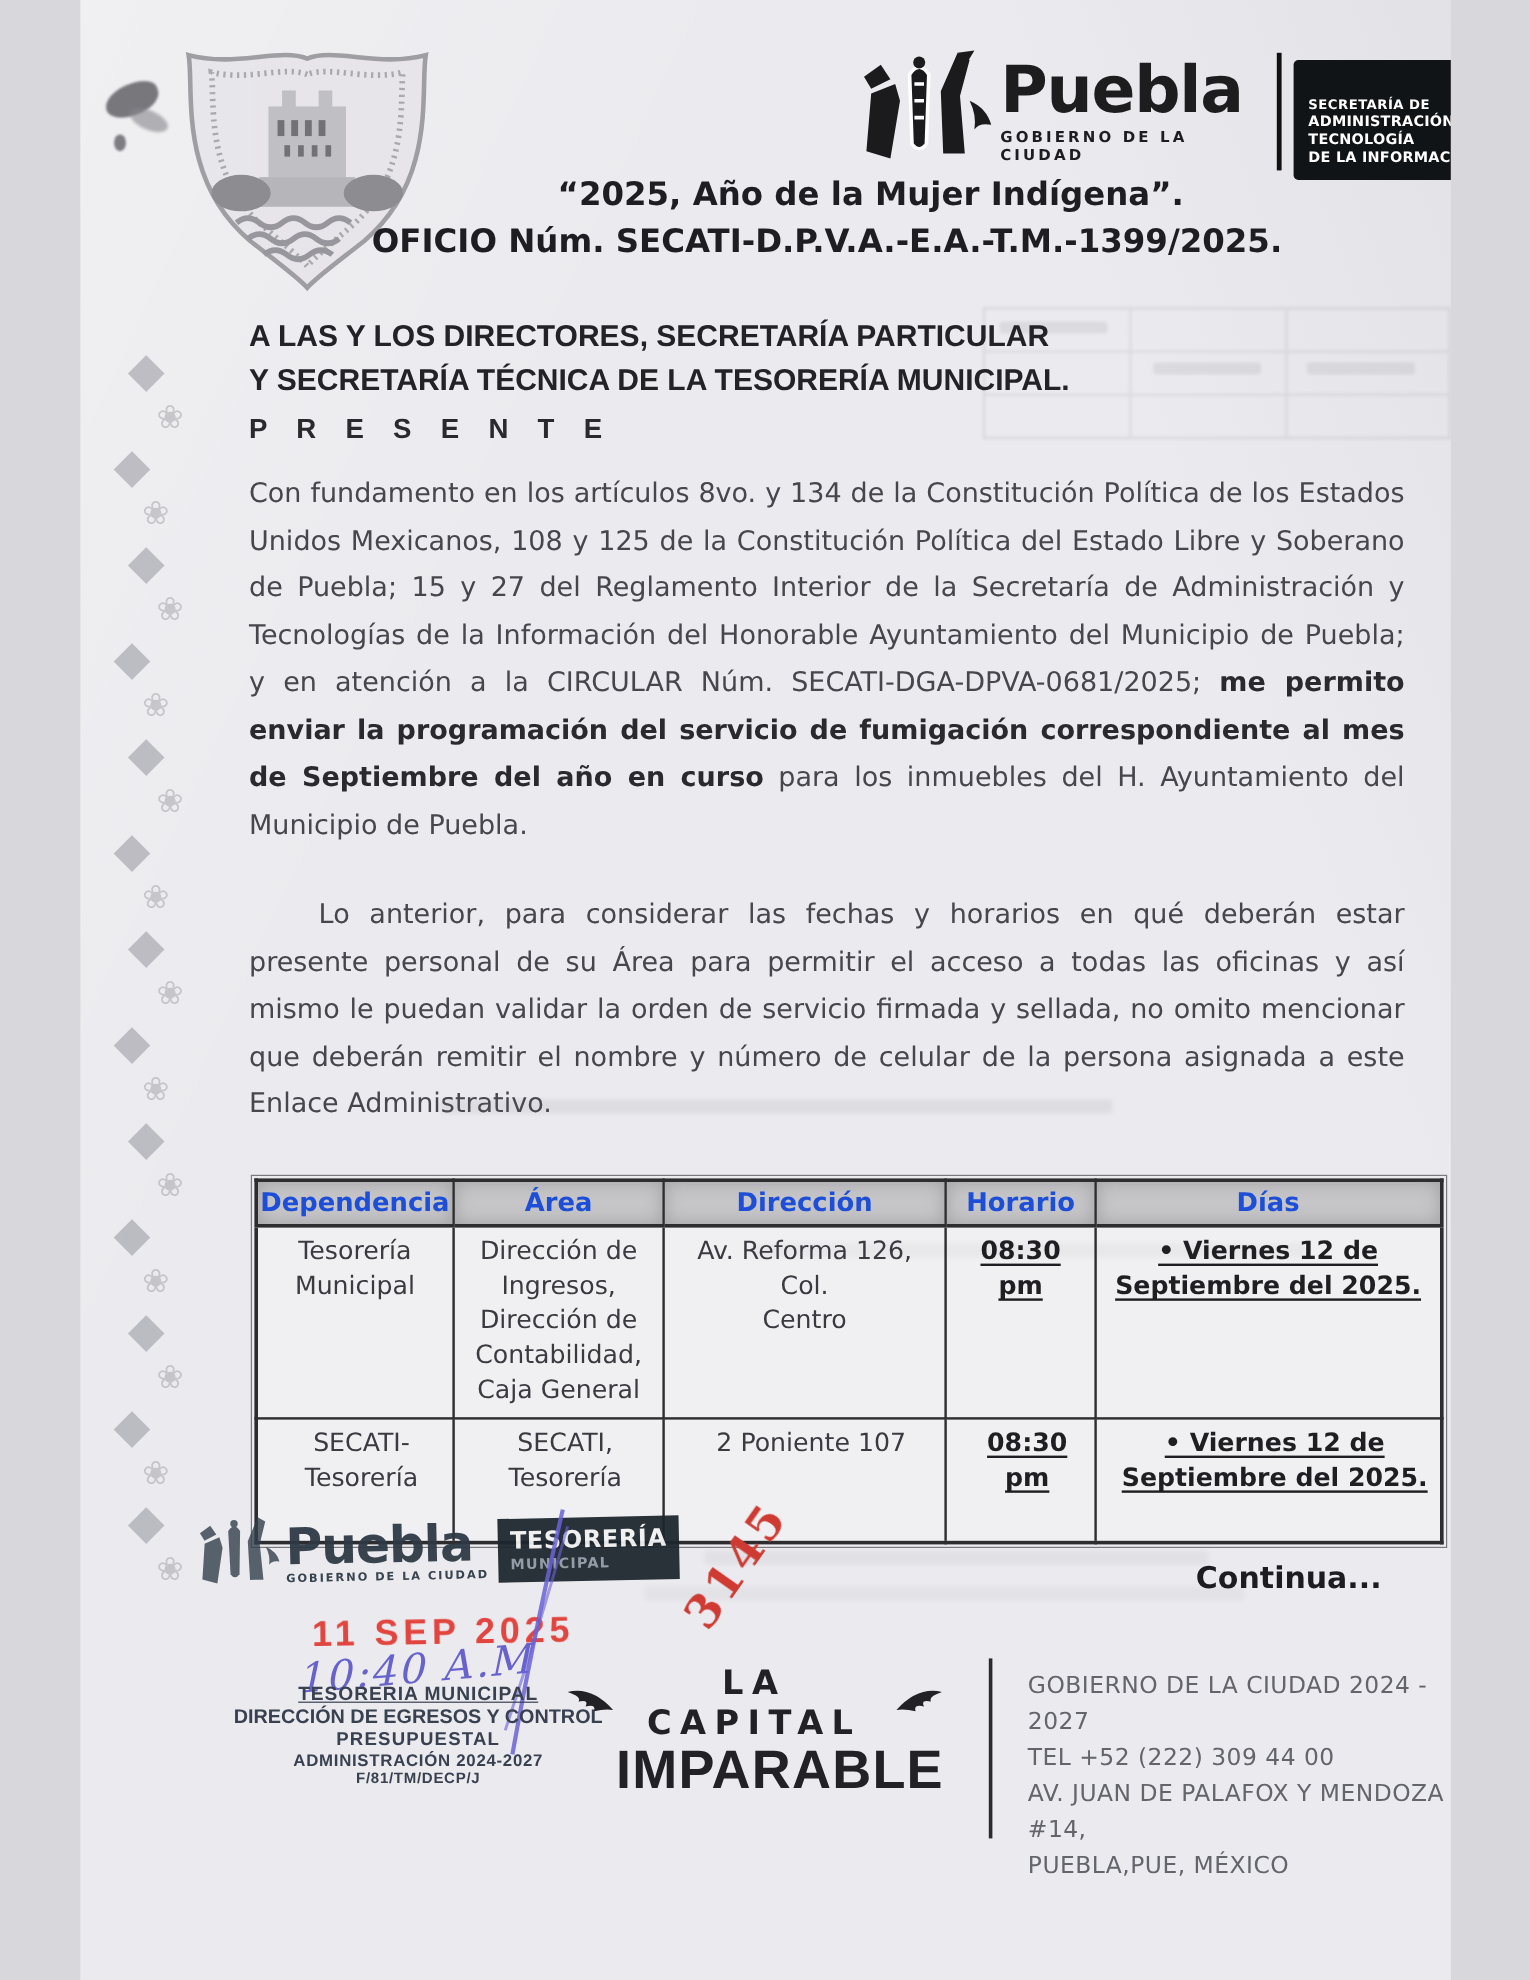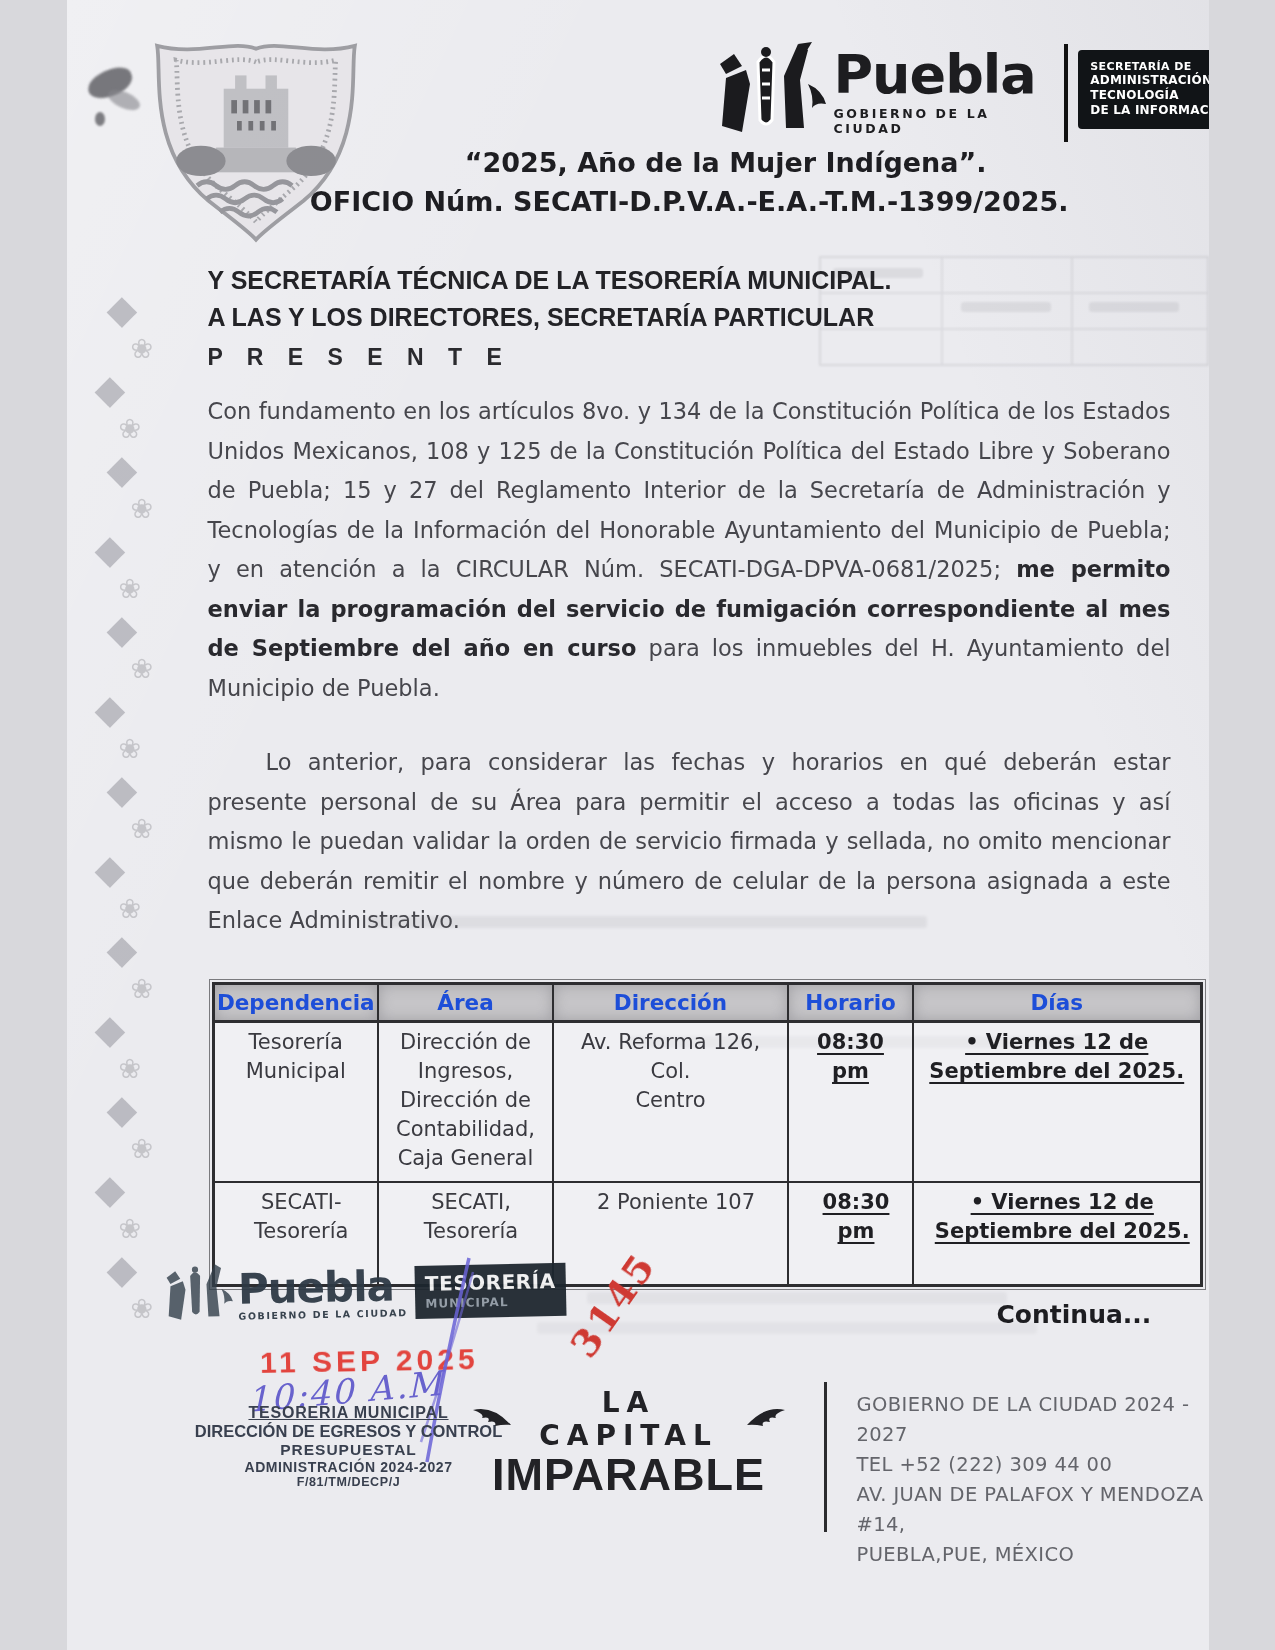--- a/index.html
+++ b/index.html
@@ -35,21 +35,21 @@
   .crest{left:75px;top:33px;opacity:.82;}
 
   
   .brandrow{left:645px;top:36px;display:flex;align-items:flex-start;}
   .brand-icon{margin-top:4px;}
   .brand-text{margin-left:6px;margin-top:12px;}
   .brand-name{font-size:54px;font-weight:800;color:#1d1d20;letter-spacing:-1px;line-height:1;font-family:"DejaVu Sans",sans-serif;}
   .brand-tag{font-size:12.5px;font-weight:700;letter-spacing:2.6px;color:#1d1d20;margin-top:4px;}
   .brand-div{width:5px;height:98px;background:#111;margin:8px 10px 0 14px;}
   .brand-box{background:#111417;color:#fff;border-radius:4px;padding:10px 12px 11px 12px;margin-top:14px;width:188px;}
-  .brand-box .s1{font-size:11px;font-weight:700;letter-spacing:.4px;}
+  .brand-box .s1{font-size:11px;font-weight:700;letter-spacing:.4px;margin-top:21px;}
   .brand-box .s2,.brand-box .s3{font-size:12px;font-weight:800;letter-spacing:.2px;line-height:1.25;}
 
   .motto{top:147px;right:222px;font-size:27px;font-weight:800;color:#1e1e22;font-family:"DejaVu Sans",sans-serif;}
   .oficio{top:186px;right:140px;font-size:27px;font-weight:800;color:#1e1e22;}
 
   
   .addressee{left:141px;top:262px;font-family:"Liberation Sans",sans-serif;color:#232327;}
   .addressee .l{font-size:25px;font-weight:800;line-height:37px;}
   .addressee .presente{font-size:23px;font-weight:600;letter-spacing:9px;margin-top:8px;color:#2a2a2e;}
 
@@ -98,21 +98,21 @@
   .recvstamp .r4{font-size:14px;letter-spacing:.6px;}
   .recvstamp .r5{font-size:12.5px;letter-spacing:.6px;}
 
   .folio{left:487px;top:1282px;color:#cf3a33;font-size:38px;font-weight:800;letter-spacing:3px;
          transform:rotate(-55deg);font-family:"DejaVu Serif",serif;filter:blur(.3px);}
   .continua{left:930px;top:1300px;font-size:25px;font-weight:800;color:#1d1d21;}
 
   .capital{left:404px;top:1386px;width:316px;text-align:center;color:#222226;}
   .capital .top{display:flex;align-items:center;justify-content:center;gap:6px;}
   .capital .l1{font-size:28px;font-weight:800;letter-spacing:7px;}
-  .capital .l2{font-size:45px;font-weight:900;letter-spacing:1px;line-height:.95;margin-top:2px;font-family:"Liberation Sans",sans-serif;}
+  .capital .l2{font-size:45px;font-weight:900;letter-spacing:1px;line-height:.95;margin-top:2px;font-family:"Liberation Sans",sans-serif;text-align:right;}
 
   .fdivider{left:757px;top:1382px;width:3px;height:150px;background:#2b2b2e;}
   .contact{left:790px;top:1390px;font-size:19.5px;line-height:30px;color:#64656b;letter-spacing:.4px;
            font-family:"DejaVu Sans",sans-serif;}
 </style>
 </head>
 <body>
 
 <div id="page">
 
@@ -210,22 +210,22 @@
     <div style="left:0;top:34px;width:100%;height:2px;"></div>
     <div style="left:0;top:70px;width:100%;height:2px;"></div>
     <div style="left:120px;top:0;width:2px;height:100%;"></div>
     <div style="left:250px;top:0;width:2px;height:100%;"></div>
     <div style="left:12px;top:10px;width:90px;height:10px;border-radius:3px;"></div>
     <div style="left:140px;top:44px;width:90px;height:10px;border-radius:3px;"></div>
     <div style="left:268px;top:44px;width:90px;height:10px;border-radius:3px;"></div>
   </div>
 
   <div class="abs addressee">
+    <div class="l">A LAS Y LOS DIRECTORES, SECRETARÍA PARTICULAR</div>
     <div class="l">Y SECRETARÍA TÉCNICA DE LA TESORERÍA MUNICIPAL.</div>
-    <div class="l">A LAS Y LOS DIRECTORES, SECRETARÍA PARTICULAR</div>
     <div class="presente">P R E S E N T E</div>
   </div>
 
   <div class="abs para p1"><span>Con fundamento en los artículos 8vo. y 134 de la Constitución Política de los Estados Unidos Mexicanos, 108 y 125 de la Constitución Política del Estado Libre y Soberano de Puebla; 15 y 27 del Reglamento Interior de la Secretaría de Administración y Tecnologías de la Información del Honorable Ayuntamiento del Municipio de Puebla; y en atención a la CIRCULAR Núm. SECATI-DGA-DPVA-0681/2025; </span><b>me permito enviar la programación del servicio de fumigación correspondiente al mes de Septiembre del año en curso</b><span> para los inmuebles del H. Ayuntamiento del Municipio de Puebla.</span></div>
 
   <div class="abs para p2">Lo anterior, para considerar las fechas y horarios en qué deberán estar presente personal de su Área para permitir el acceso a todas las oficinas y así mismo le puedan validar la orden de servicio firmada y sellada, no omito mencionar que deberán remitir el nombre y número de celular de la persona asignada a este Enlace Administrativo.</div>
 
   <div class="abs ghost gline" style="left:300px;top:916px;width:560px;"></div>
   <div class="abs ghost gline" style="left:560px;top:1036px;width:460px;opacity:.07;"></div>
 

